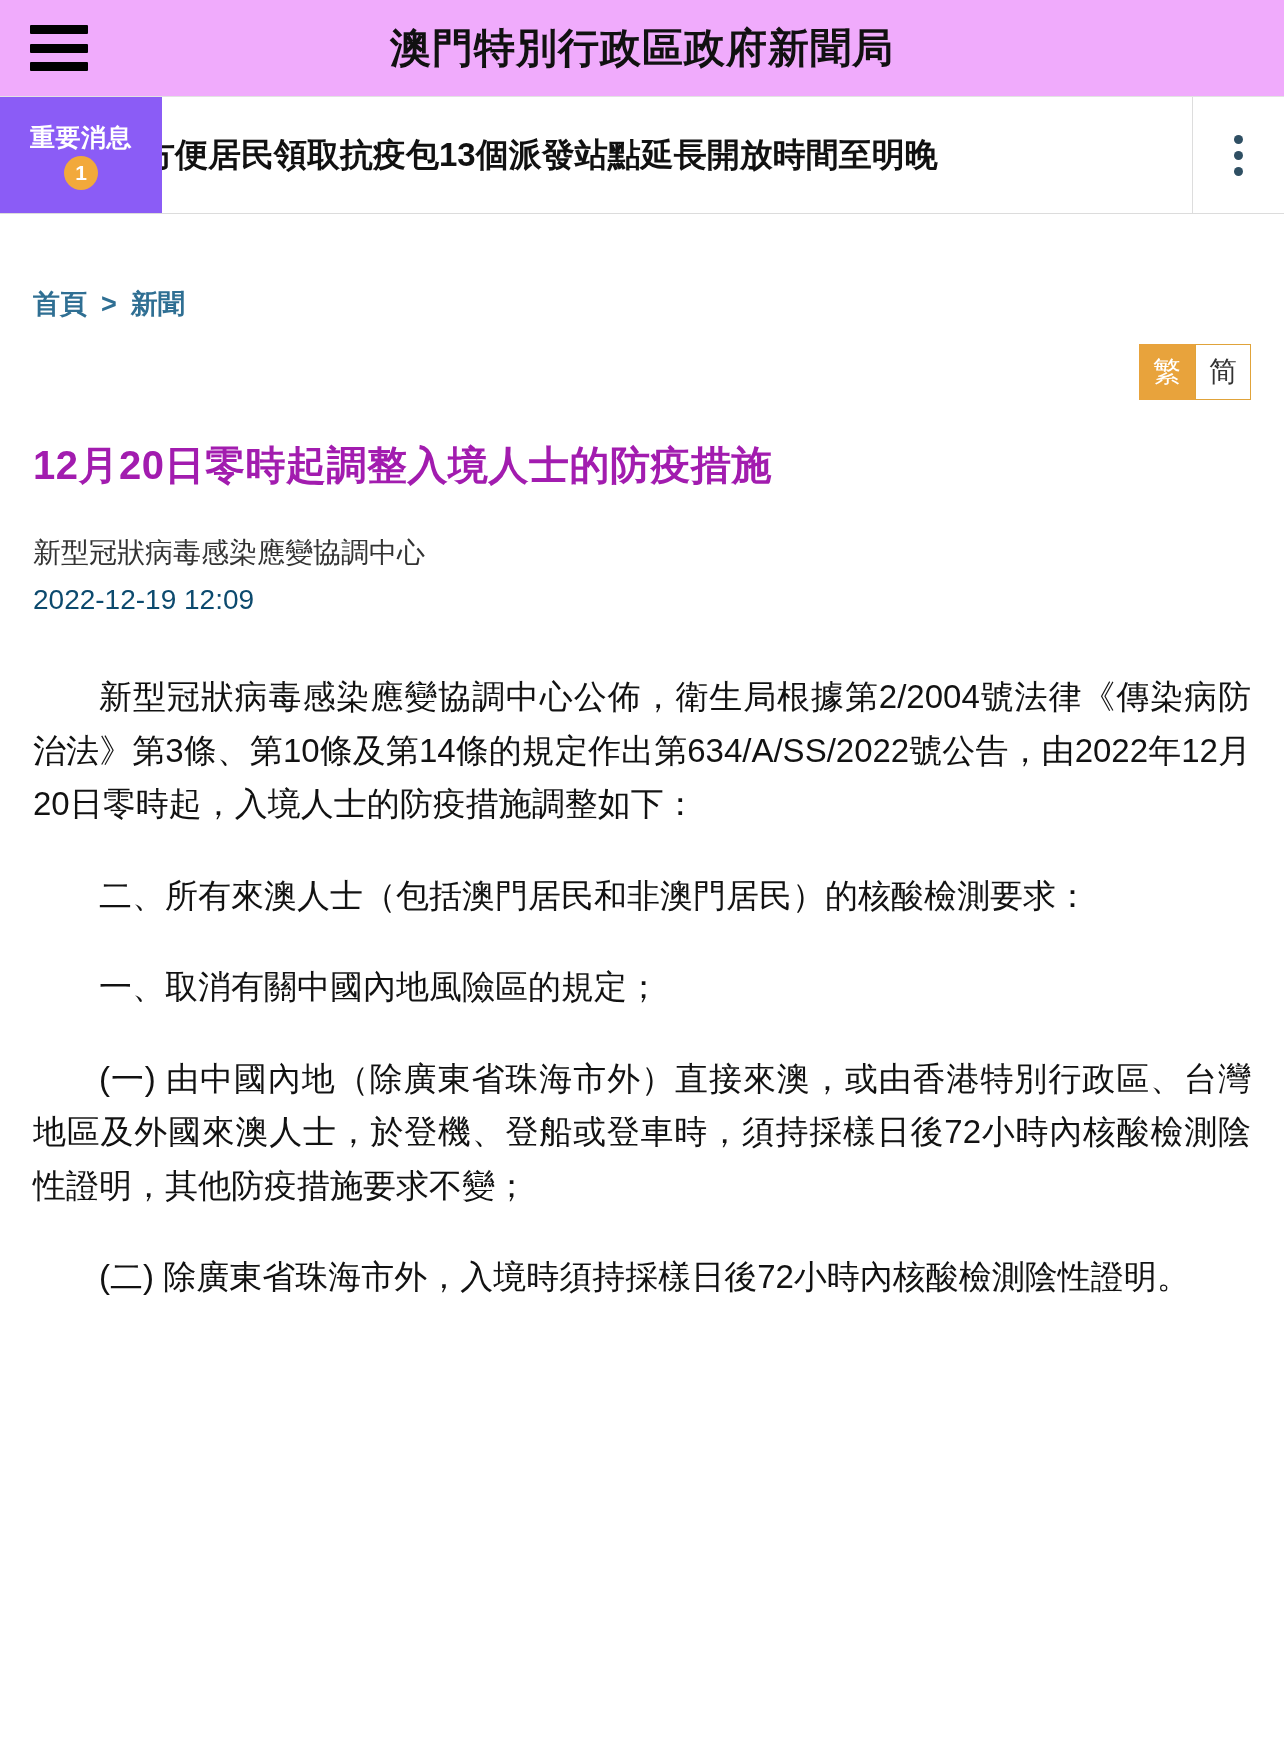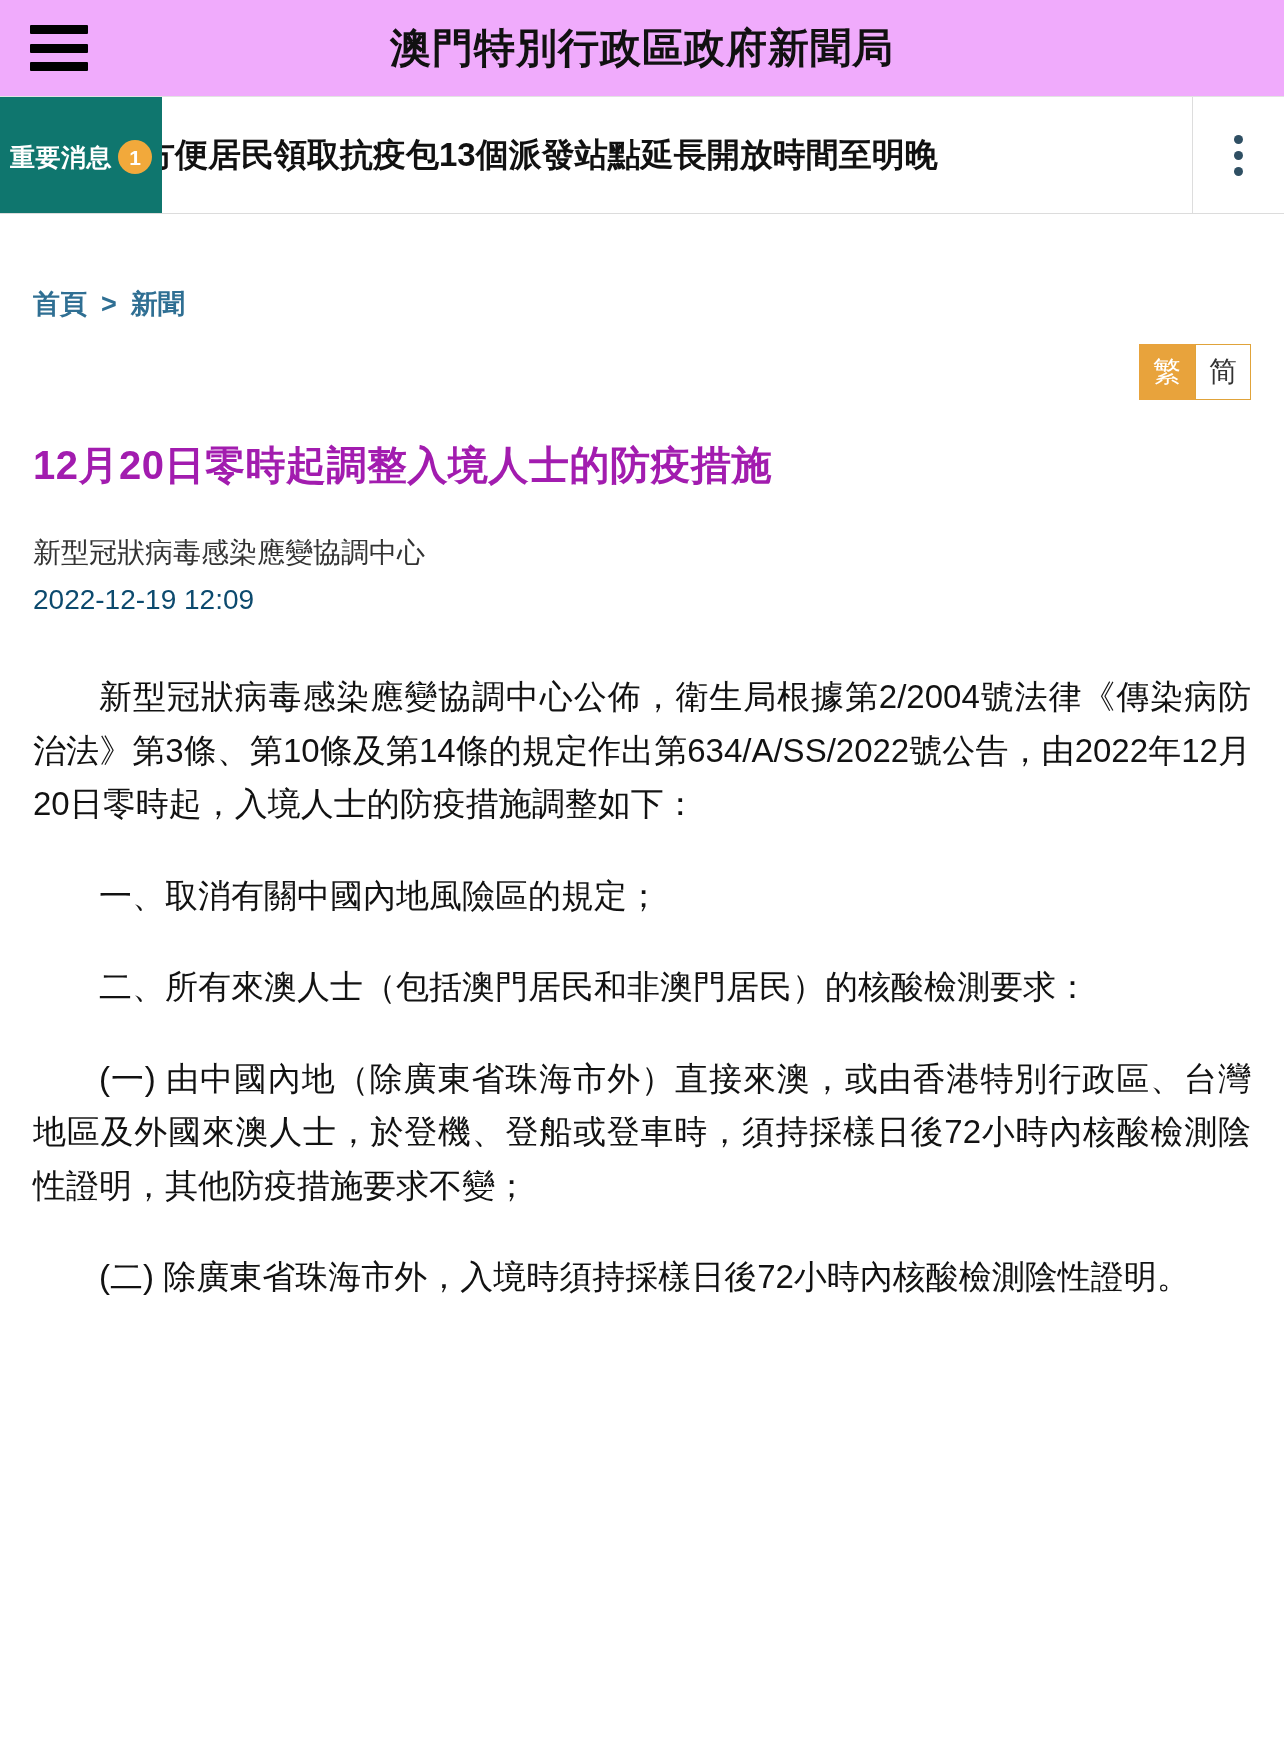--- a/index.html
+++ b/index.html
@@ -60,24 +60,24 @@
     display: flex;
     align-items: stretch;
     height: 118px;
     border-top: 1px solid #e3e3e3;
     border-bottom: 1px solid #dcdcdc;
     background: #ffffff;
     overflow: hidden;
   }
   .ticker-badge {
     flex: 0 0 162px;
-    background: #0f766e;
+    background: #8b5cf6;
     color: #ffffff;
     display: flex;
-    flex-direction: row;
+    flex-direction: column;
     align-items: center;
     justify-content: center;
     gap: 6px;
     padding-top: 4px;
   }
   .ticker-badge .badge-label {
     font-size: 25px;
     font-weight: 700;
     letter-spacing: 0.5px;
     line-height: 1;
@@ -248,19 +248,19 @@
     <div class="lang-btn active">繁</div>
     <div class="lang-btn">简</div>
   </div>
 
   <h1 class="article-title">12月20日零時起調整入境人士的防疫措施</h1>
   <div class="article-source">新型冠狀病毒感染應變協調中心</div>
   <div class="article-date">2022-12-19 12:09</div>
 
   <div class="article-body">
     <p>新型冠狀病毒感染應變協調中心公佈，衛生局根據第2/2004號法律《傳染病防治法》第3條、第10條及第14條的規定作出第634/A/SS/2022號公告，由2022年12月20日零時起，入境人士的防疫措施調整如下：</p>
+    <p>二、所有來澳人士（包括澳門居民和非澳門居民）的核酸檢測要求：</p>
     <p>一、取消有關中國內地風險區的規定；</p>
-    <p>二、所有來澳人士（包括澳門居民和非澳門居民）的核酸檢測要求：</p>
     <p>(一) 由中國內地（除廣東省珠海市外）直接來澳，或由香港特別行政區、台灣地區及外國來澳人士，於登機、登船或登車時，須持採樣日後72小時內核酸檢測陰性證明，其他防疫措施要求不變；</p>
     <p>(二) 除廣東省珠海市外，入境時須持採樣日後72小時內核酸檢測陰性證明。</p>
   </div>
 
 </div>
 
 </body></html>

